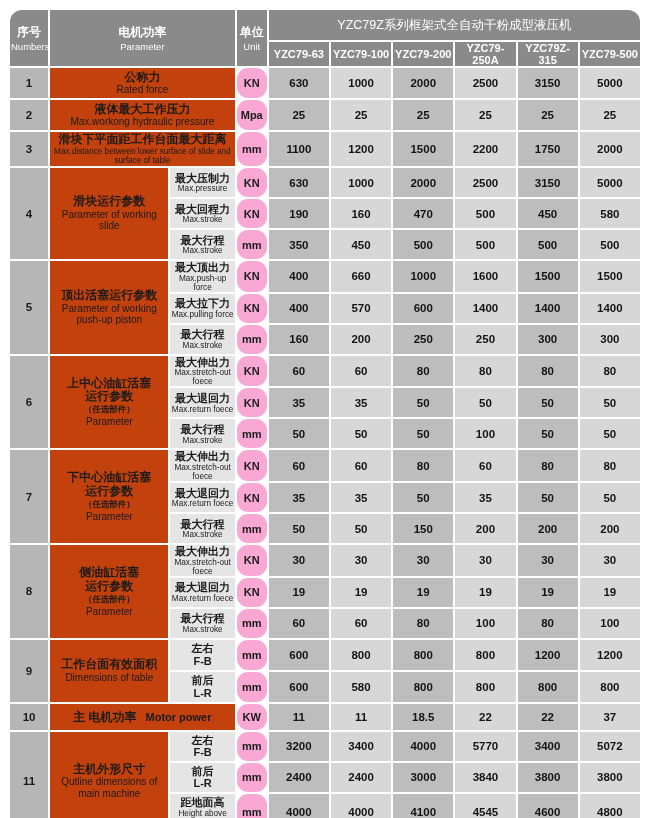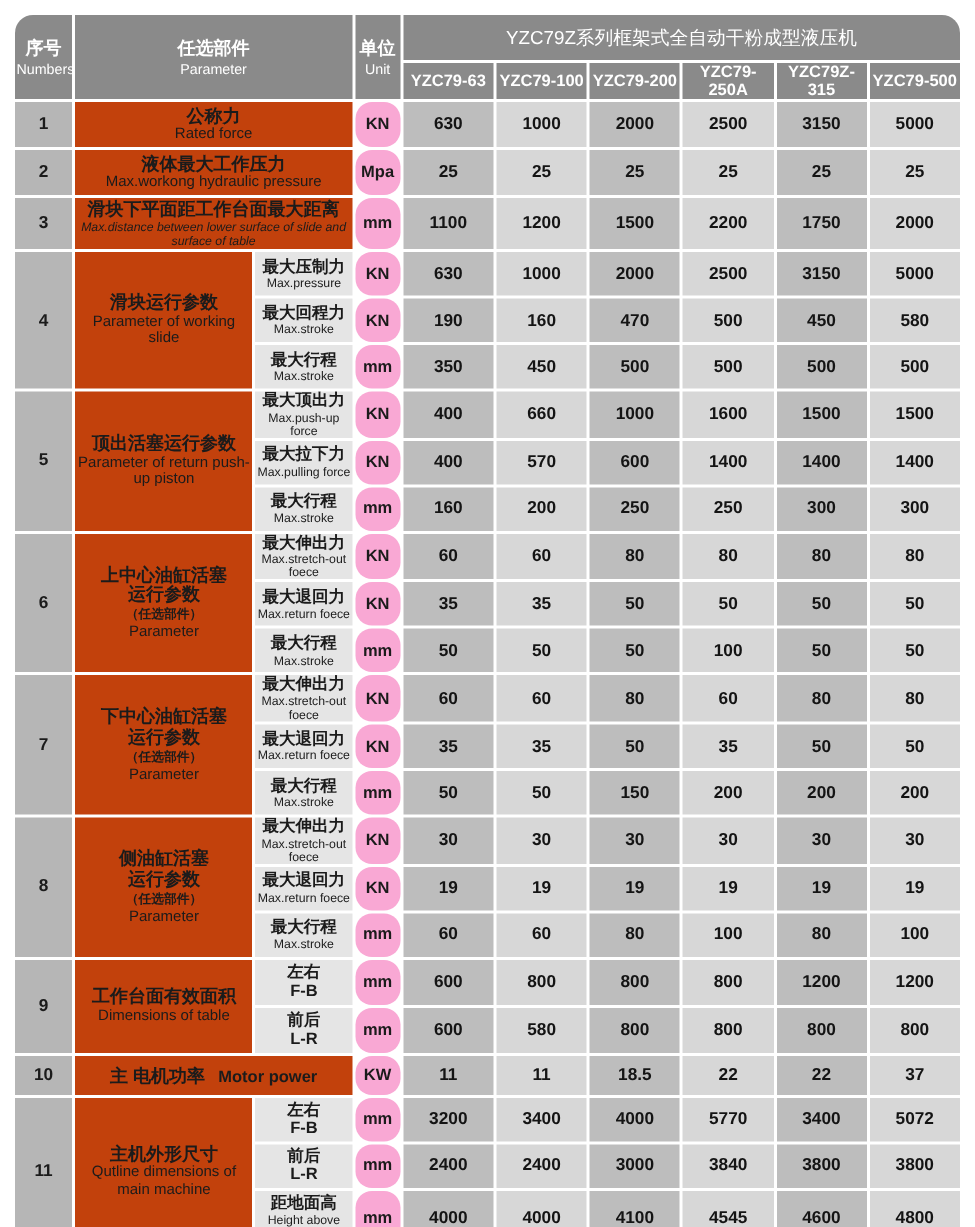--- a/index.html
+++ b/index.html
@@ -13,21 +13,21 @@
   tr.h30{height:30px;} tr.h34{height:34px;} tr.h26{height:26px;margin-left:22px;} tr.h36{height:36px;}
   .hd{background:#8a8a8a;color:#ffffff;}
   .hd .zh{font-size:12px;font-weight:bold;}
   .hd .en{font-size:9.5px;font-weight:normal;}
   .series{font-size:12.5px;font-weight:normal;margin-left:25px;}
   .model{font-size:11px;font-weight:bold;}
   .num{background:#b6b6b6;font-size:11.5px;font-weight:bold;}
   .pname{background:#c2410c;}
   .pname .zh{font-size:12px;font-weight:bold;line-height:1.15;}
   .pname .en{font-size:10px;line-height:1.12;}
-  .pname .en.sm{font-size:8.2px;font-style:italic;}
+  .pname .en.sm{font-size:8.2px;}
   .pname .note{font-size:8.5px;font-weight:bold;}
   .pname .en-inline{font-size:11px;font-weight:bold;}
   .pname .zh-inline{font-size:12px;font-weight:bold;}
   .sub{background:#e5e5e5;}
   .sub .zh{font-size:11px;font-weight:bold;line-height:1.15;}
   .sub .en{font-size:8.2px;line-height:1.1;}
   .unit{background:#f9a8d4;font-size:11px;font-weight:bold;border-radius:11px;}
   .v{font-size:11.5px;font-weight:bold;color:#141414;}
   .d{background:#bdbdbd;}
   .l{background:#d7d7d7;}
@@ -51,21 +51,21 @@
         <col class="c-d">
         <col class="c-d">
 </colgroup>
 <thead>
 <tr class="hr1">
   <th class="hd corner-tl" rowspan="2">
             <div class="zh">序号</div>
             <div class="en">Numbers</div>
           </th>
   <th class="hd" rowspan="2" colspan="2">
-            <div class="zh">任选部件</div>
+            <div class="zh">电机功率</div>
             <div class="en">Parameter</div>
           </th>
   <th class="hd" rowspan="2">
             <div class="zh">单位</div>
             <div class="en">Unit</div>
           </th>
   <th class="hd series corner-tr" colspan="6">YZC79Z系列框架式全自动干粉成型液压机</th>
 </tr>
 <tr class="hr2">
   <th class="hd model">YZC79-63</th>
@@ -165,21 +165,21 @@
   <td class="v d">500</td>
   <td class="v l">500</td>
   <td class="v d">500</td>
   <td class="v l">500</td>
 </tr>
 
 <tr>
   <td class="num" rowspan="3">5</td>
   <td class="pname" rowspan="3">
             <div class="zh">顶出活塞运行参数</div>
-            <div class="en">Parameter of return push-up piston</div>
+            <div class="en">Parameter of working push-up piston</div>
           </td>
   <td class="sub">
             <div class="zh">最大顶出力</div>
             <div class="en">Max.push-up force</div>
           </td>
   <td class="unit">KN</td>
   <td class="v d">400</td>
   <td class="v l">660</td>
   <td class="v d">1000</td>
   <td class="v l">1600</td>

